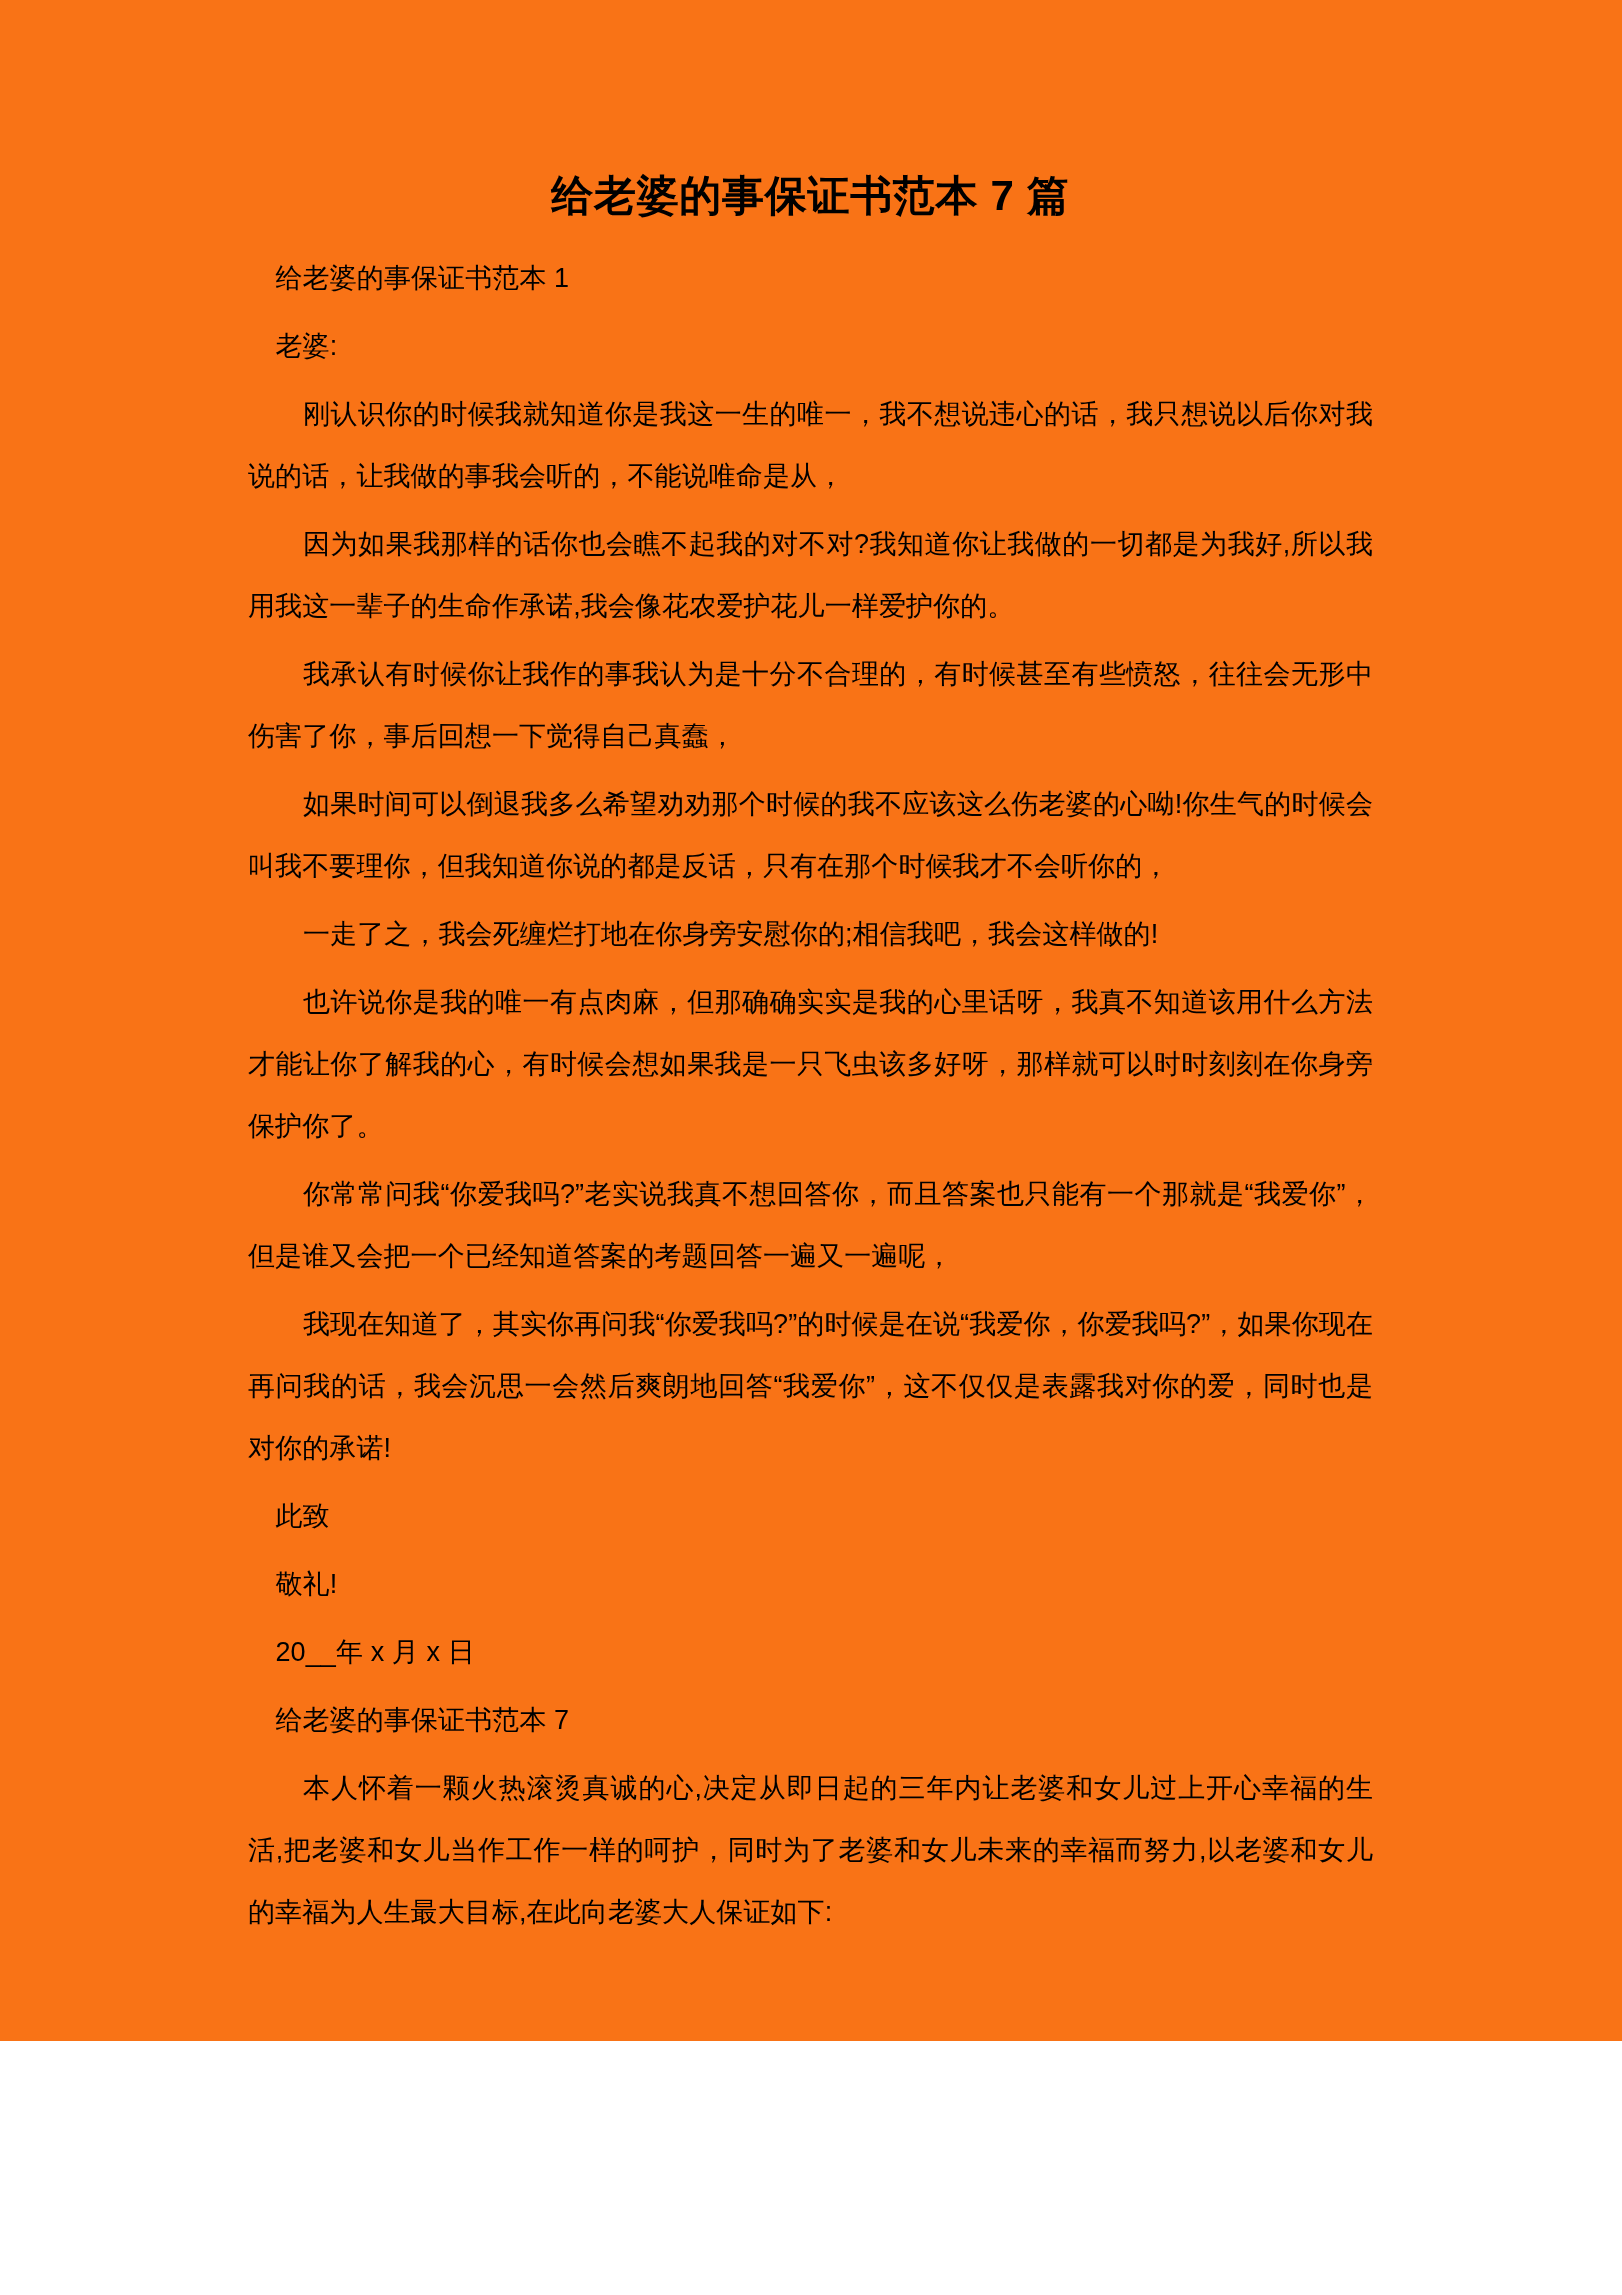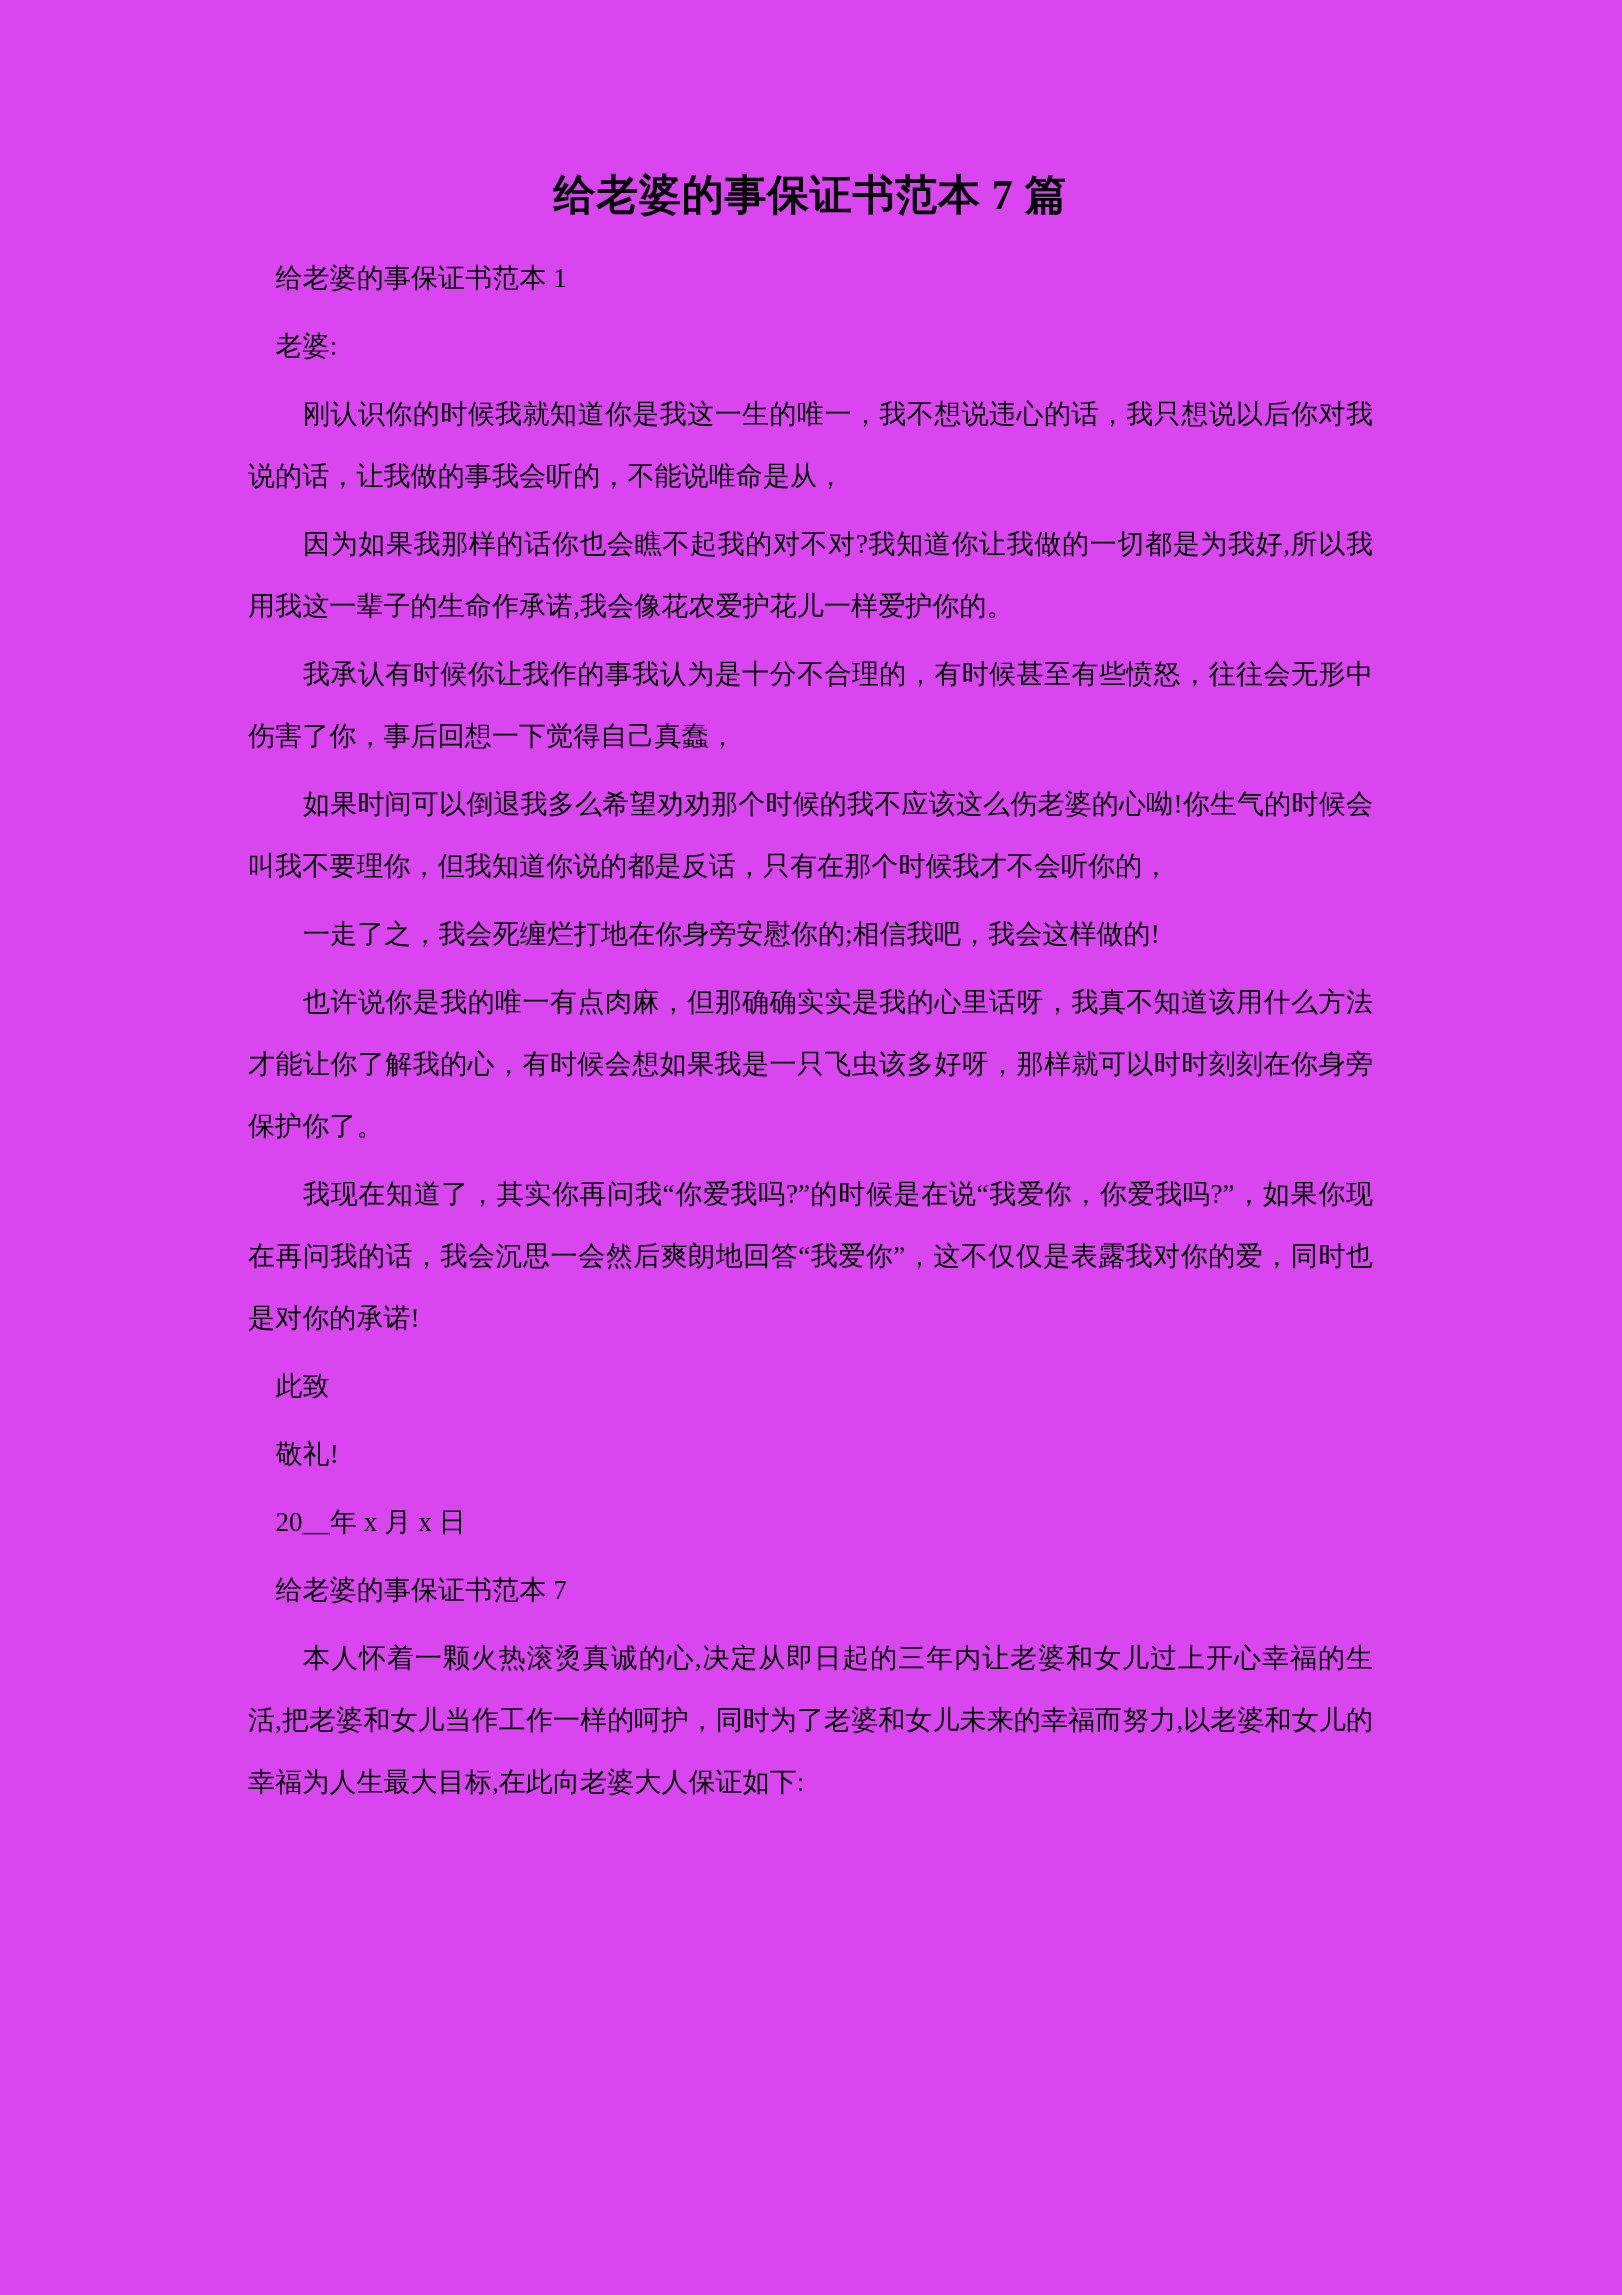--- a/index.html
+++ b/index.html
@@ -4,25 +4,25 @@
 <title>给老婆的事保证书范本7篇</title>
 <style>
   html, body {
     margin: 0;
     padding: 0;
     background: #ffffff;
   }
   .page {
     position: relative;
     width: 1623px;
-    height: 2295px;
-    background: #d946ef;
+    height: 2041px;
+    background: #f97316;
     box-sizing: border-box;
     overflow: hidden;
-    font-family: Liberation Serif, serif;
+    font-family: Liberation Sans, sans-serif;
     color: #000000;
   }
   .content {
     position: absolute;
     left: 242px;
     top: 0;
     width: 1137px;   
   }
   .doc-title {
     font-size: 42px;
@@ -68,20 +68,21 @@
     <p class="para indent-2">因为如果我那样的话你也会瞧不起我的对不对?我知道你让我做的一切都是为我好,所以我用我这一辈子的生命作承诺,我会像花农爱护花儿一样爱护你的。</p>
 
     <p class="para indent-2">我承认有时候你让我作的事我认为是十分不合理的，有时候甚至有些愤怒，往往会无形中伤害了你，事后回想一下觉得自己真蠢，</p>
 
     <p class="para indent-2">如果时间可以倒退我多么希望劝劝那个时候的我不应该这么伤老婆的心呦!你生气的时候会叫我不要理你，但我知道你说的都是反话，只有在那个时候我才不会听你的，</p>
 
     <p class="para indent-2">一走了之，我会死缠烂打地在你身旁安慰你的;相信我吧，我会这样做的!</p>
 
     <p class="para indent-2">也许说你是我的唯一有点肉麻，但那确确实实是我的心里话呀，我真不知道该用什么方法才能让你了解我的心，有时候会想如果我是一只飞虫该多好呀，那样就可以时时刻刻在你身旁保护你了。</p>
 
+    <p class="para indent-2">你常常问我“你爱我吗?”老实说我真不想回答你，而且答案也只能有一个那就是“我爱你”，但是谁又会把一个已经知道答案的考题回答一遍又一遍呢，</p>
 
     <p class="para indent-2">我现在知道了，其实你再问我“你爱我吗?”的时候是在说“我爱你，你爱我吗?”，如果你现在再问我的话，我会沉思一会然后爽朗地回答“我爱你”，这不仅仅是表露我对你的爱，同时也是对你的承诺!</p>
 
     <p class="para indent-1">此致</p>
 
     <p class="para indent-1">敬礼!</p>
 
 
     <p class="para indent-1">20__年 x 月 x 日</p>
 

